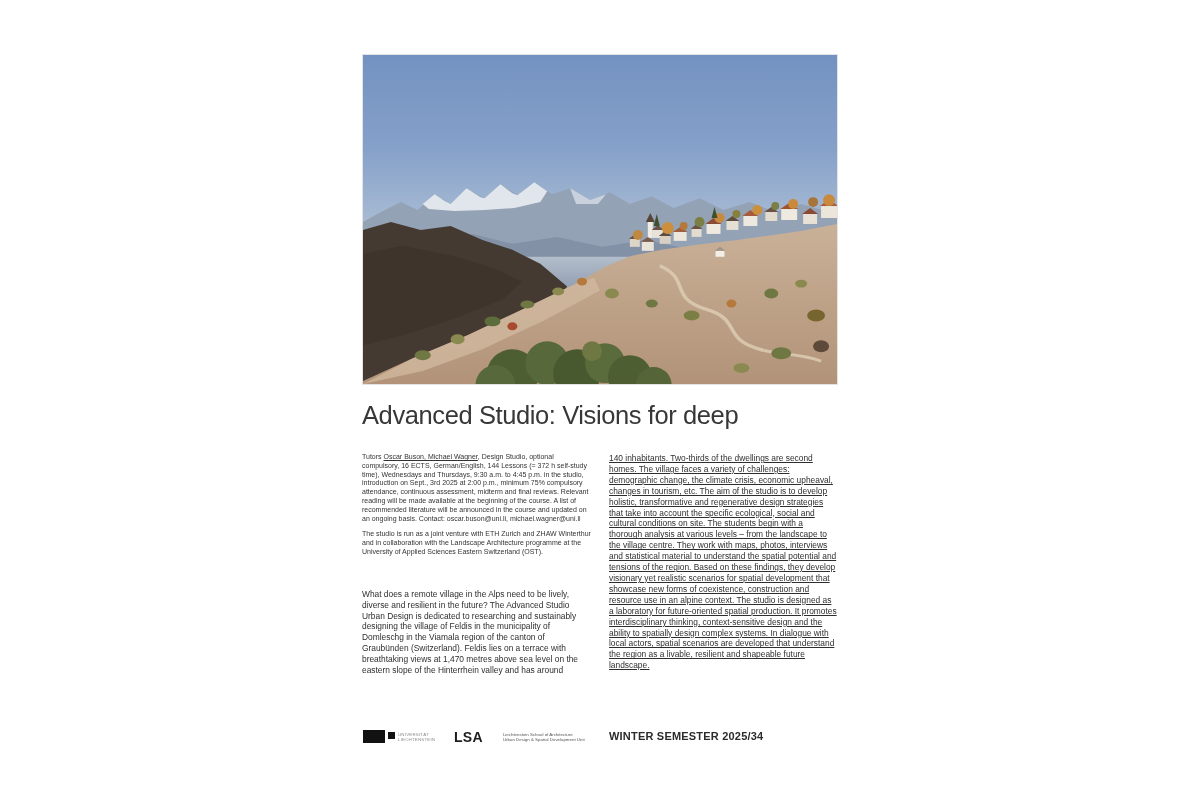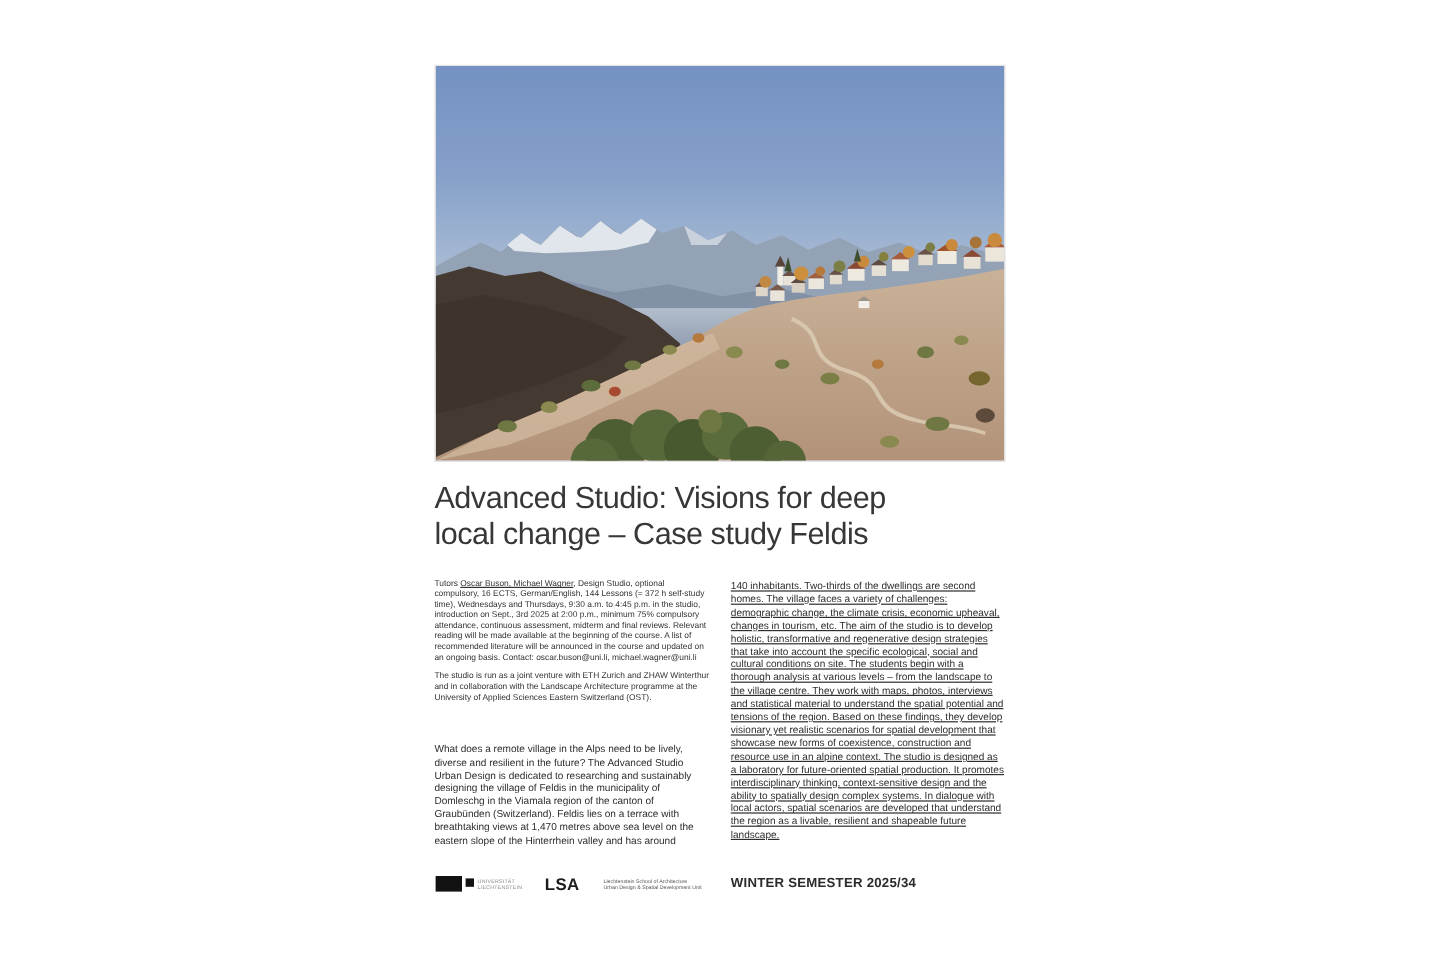--- a/index.html
+++ b/index.html
@@ -169,21 +169,20 @@
           <circle cx="268" cy="324" r="22" fill="#4d5e33"></circle>
           <circle cx="133" cy="332" r="20" fill="#57683a"></circle>
           <circle cx="292" cy="332" r="18" fill="#556538"></circle>
           <circle cx="230" cy="298" r="10" fill="#6f7742"></circle>
         </g>
       </svg>
     </div>
 
     <div class="title">
       <div>Advanced Studio: Visions for deep</div>
-      <div>local change – Case study Feldis</div>
     </div>
 
     <div class="cols">
       <div class="col-left">
         <p class="smalltxt" style="margin:0;"><span>Tutors </span><span class="u">Oscar Buson, Michael Wagner</span><span>, Design Studio, optional compulsory, 16 ECTS, German/English, 144 Lessons (= 372 h self-study time), Wednesdays and Thursdays, 9:30 a.m. to 4:45 p.m. in the studio, introduction on Sept., 3rd 2025 at 2:00 p.m., minimum 75% compulsory attendance, continuous assessment, midterm and final reviews. Relevant reading will be made available at the beginning of the course. A list of recommended literature will be announced in the course and updated on an ongoing basis. Contact: oscar.buson@uni.li, michael.wagner@uni.li</span></p>
         <p class="smalltxt collab" style="margin-bottom:0;">The studio is run as a joint venture with ETH Zurich and ZHAW Winterthur and in collaboration with the Landscape Architecture programme at the University of Applied Sciences Eastern Switzerland (OST).</p>
         <p class="bodytxt intro" style="margin-bottom:0;">What does a remote village in the Alps need to be lively, diverse and resilient in the future? The Advanced Studio Urban Design is dedicated to researching and sustainably designing the village of Feldis in the municipality of Domleschg in the Viamala region of the canton of Graubünden (Switzerland). Feldis lies on a terrace with breathtaking views at 1,470 metres above sea level on the eastern slope of the Hinterrhein valley and has around</p>
       </div>
       <div class="col-right">
         <p class="bodytxt" style="margin:0;">140 inhabitants. Two-thirds of the dwellings are second homes. The village faces a variety of challenges: demographic change, the climate crisis, economic upheaval, changes in tourism, etc. The aim of the studio is to develop holistic, transformative and regenerative design strategies that take into account the specific ecological, social and cultural conditions on site. The students begin with a thorough analysis at various levels – from the landscape to the village centre. They work with maps, photos, interviews and statistical material to understand the spatial potential and tensions of the region. Based on these findings, they develop visionary yet realistic scenarios for spatial development that showcase new forms of coexistence, construction and resource use in an alpine context. The studio is designed as a laboratory for future-oriented spatial production. It promotes interdisciplinary thinking, context-sensitive design and the ability to spatially design complex systems. In dialogue with local actors, spatial scenarios are developed that understand the region as a livable, resilient and shapeable future landscape.</p>

